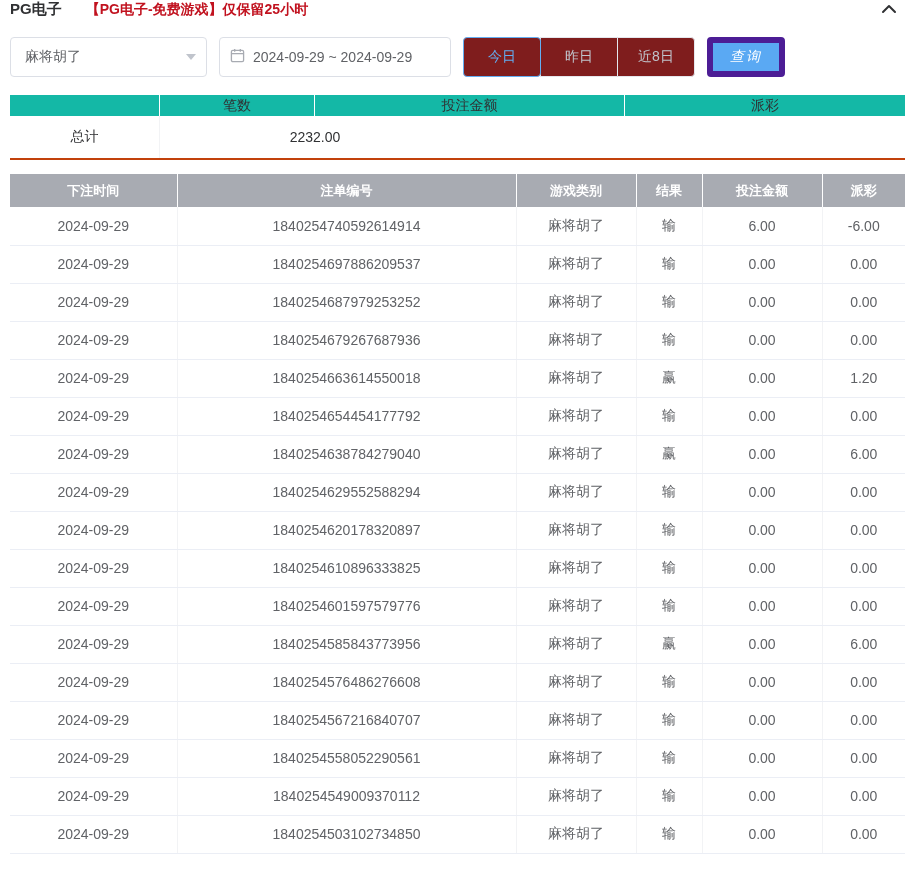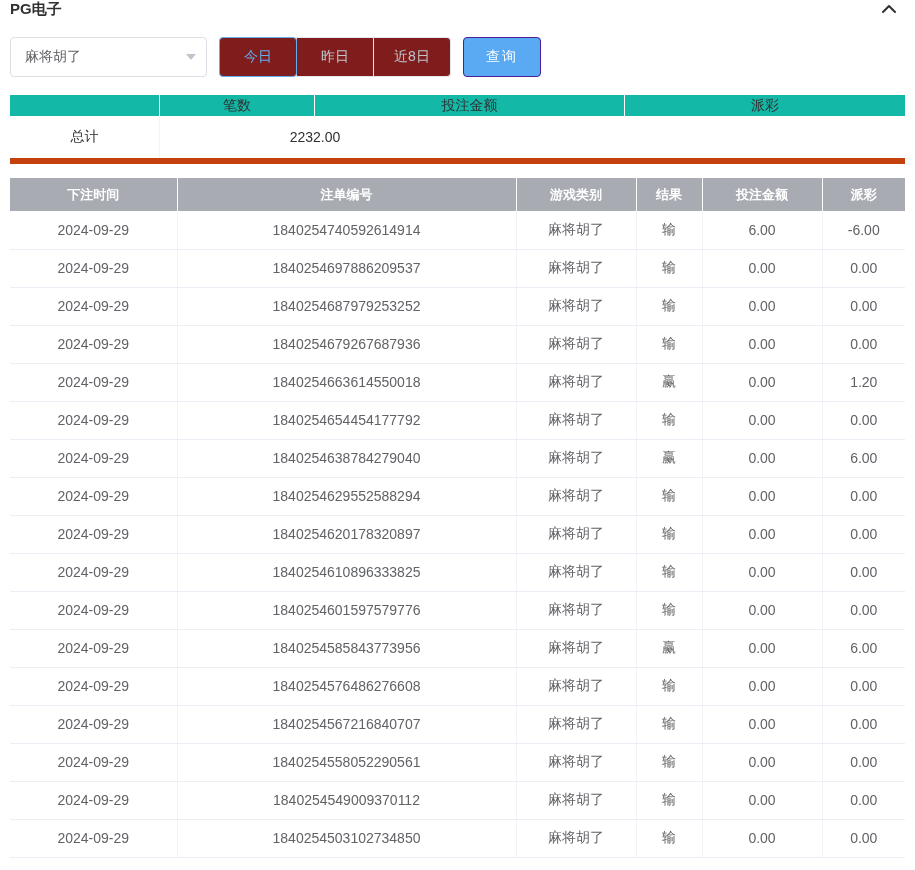--- a/index.html
+++ b/index.html
@@ -24,31 +24,31 @@
     border-top: 6px solid #c0c4cc; }
   .date-box { width: 232px; height: 40px; border: 1px solid #dcdfe6; border-radius: 4px;
     display: flex; align-items: center; gap: 8px; padding: 0 10px; font-size: 14px; color: #606266; background: #fff; cursor: pointer; }
   .btn-group { display: flex; }
   .quick-btn { height: 40px; min-width: 78px; padding: 0 16px; background: #7f1d1d;
     border: 1px solid #e4e7ed; font-size: 14px; color: #c0c4cc; cursor: pointer;
     display: flex; align-items: center; justify-content: center; margin-left: -1px; }
   .quick-btn:first-child { margin-left: 0; border-radius: 4px 0 0 4px; }
   .quick-btn:last-child { border-radius: 0 4px 4px 0; }
   .quick-btn.active { border-color: #63aef2; color: #63aef2; position: relative; z-index: 2; border-radius: 4px; }
-  .query-btn { height: 40px; width: 78px; background: #5aa9f3; border: 1px solid #4c1d95; border-radius: 4px;
+  .query-btn { height: 40px; width: 78px; background: #5aa9f3; border: 6px solid #4c1d95; border-radius: 4px;
     color: #fff; font-size: 14px; cursor: pointer; display: flex; align-items: center; justify-content: center;
-    letter-spacing: 2px; }
+    letter-spacing: 2px; font-style: italic; }
 
   
   .summary { margin: 4px 10px 14px 10px; }
   .summary-header { display: flex; background: #fff; }
   .summary-header .s-cell { background: #14b8a6; height: 21px; display: flex; align-items: center; justify-content: center;
     font-size: 14px; font-weight: 400; color: #303133; border-right: 1px solid #fff; }
   .summary-header .s-cell:last-child { border-right: none; }
-  .summary-row { display: flex; border-bottom: 6px solid #c2410c; text-align: right; }
+  .summary-row { display: flex; border-bottom: 2px solid #c2410c; text-align: right; }
   .summary-row .s-cell { height: 42px; display: flex; align-items: center; justify-content: center;
     font-size: 14px; color: #303133; border-right: 1px solid #f2f3f5; }
   .summary-row .s-cell:last-child { border-right: none; }
   .sc-label { width: 150px; }
   .sc-count { width: 155px; }
   .sc-bet   { width: 310px; }
   .sc-pay   { flex: 1; }
   .neg { color: #f56c6c; }
 
   
@@ -67,35 +67,47 @@
   .col-bet { width: 120px; }
   .col-pay { width: 83px; }
 </style>
 </head>
 <body>
 
 <div class="page">
 
   <div class="top-bar">
     <span class="top-title">PG电子</span>
+    <span class="top-notice">【PG电子-免费游戏】仅保留25小时</span>
     <span class="collapse-btn">
       <span>
         <svg width="16" height="12" viewBox="0 0 16 12">
             <polyline points="2,9 8,3 14,9" fill="none" stroke="#303133" stroke-width="2" stroke-linecap="round" stroke-linejoin="round"></polyline>
           </svg>
       </span>
     </span>
   </div>
 
   <div class="filter-row">
     <div class="select-box">
       <span class="sel-label">麻将胡了</span>
       <span class="caret-down"></span>
     </div>
 
+    <div class="date-box">
+      <span>
+        <svg width="15" height="15" viewBox="0 0 16 16">
+            <rect x="1.5" y="2.5" width="13" height="12" rx="1.5" fill="none" stroke="#a8abb2" stroke-width="1.4"></rect>
+            <line x1="1.5" y1="6" x2="14.5" y2="6" stroke="#a8abb2" stroke-width="1.4"></line>
+            <line x1="5" y1="1" x2="5" y2="4" stroke="#a8abb2" stroke-width="1.4"></line>
+            <line x1="11" y1="1" x2="11" y2="4" stroke="#a8abb2" stroke-width="1.4"></line>
+          </svg>
+      </span>
+      <span>2024-09-29 ~ 2024-09-29</span>
+    </div>
 
     <div class="btn-group">
       <button class="quick-btn active">今日</button>
       <button class="quick-btn">昨日</button>
       <button class="quick-btn">近8日</button>
     </div>
 
     <button class="query-btn">查询</button>
   </div>
 

